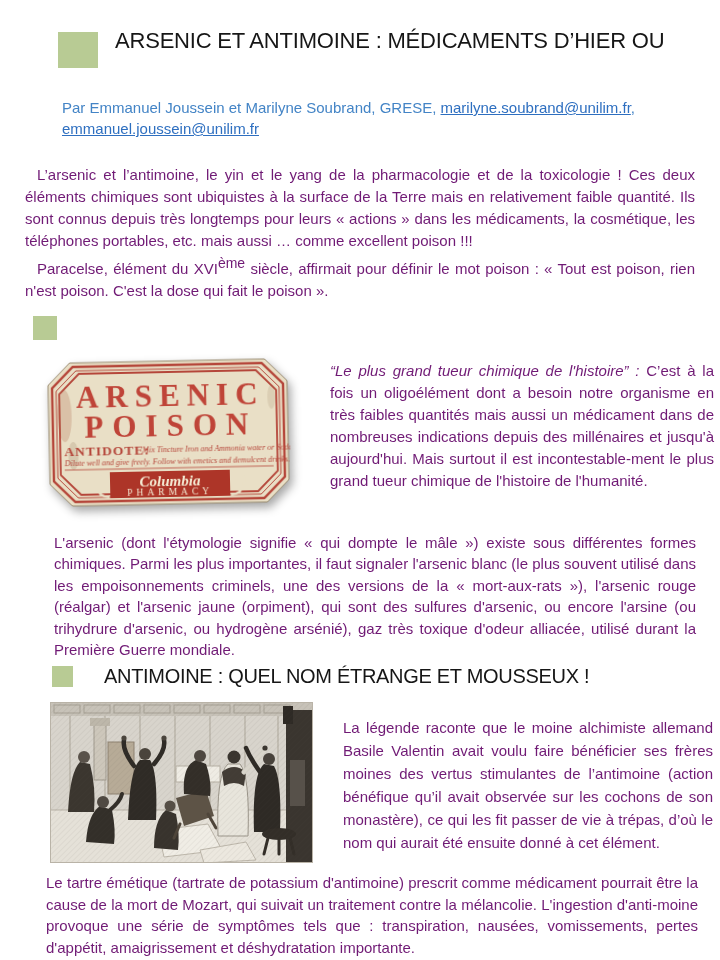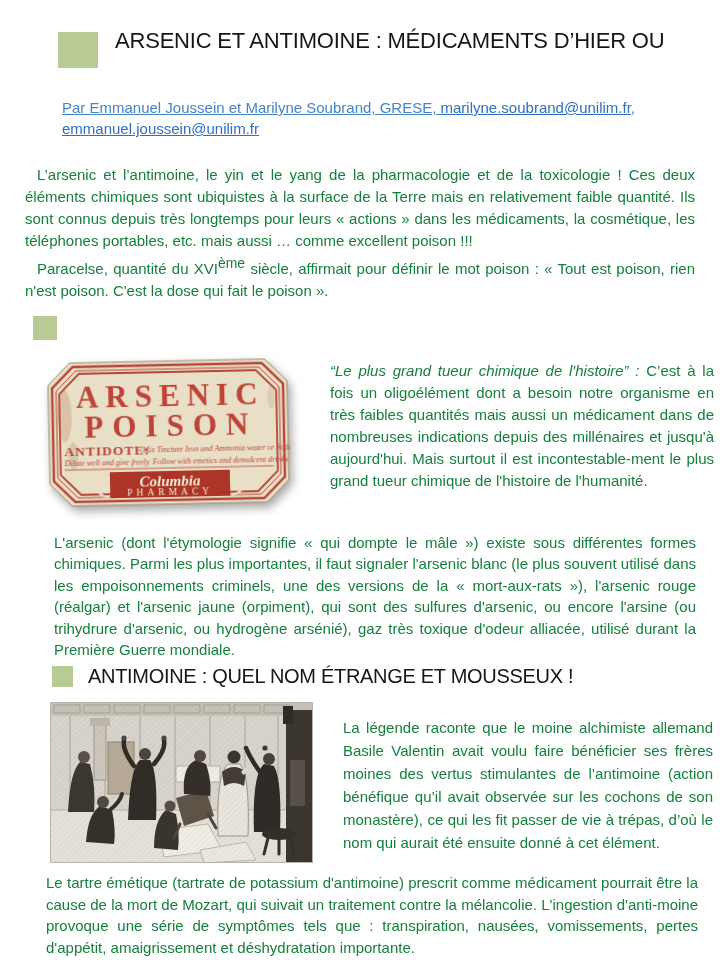--- a/index.html
+++ b/index.html
@@ -6,23 +6,23 @@
   .page{
     position:relative;width:720px;height:960px;background:#ffffff;overflow:hidden;
     font-family:"Liberation Sans",sans-serif;color:#1a1a1a;
   }
   .abs{position:absolute;}
   .marker{background:#b8cb94;}
   .title{
     font-size:22px;line-height:30px;letter-spacing:-0.2px;color:#161616;
   }
   .title span{display:block;}
-  .byline{font-size:15px;line-height:21px;color:#4384c6;text-decoration:underline;}
+  .byline{font-size:15px;line-height:21px;color:#4384c6;}
   .byline a{color:#2e6fc0;text-decoration:underline;}
-  .body-text{font-size:15px;line-height:22px;text-align:justify;color:#15803d;margin:0;}
+  .body-text{font-size:15px;line-height:22px;text-align:justify;color:#701a75;margin:0;}
   .indent{text-indent:12px;}
   .heading{font-size:20px;line-height:24px;white-space:nowrap;letter-spacing:-0.3px;color:#161616;}
   sup{font-size:14px;}
   .quote em{}
   .label-svg{filter:drop-shadow(3px 5px 5px rgba(0,0,0,0.35));transform:rotate(-1.2deg);}
   .serif-t{font-family:"Liberation Serif",serif;}
 </style>
 </head>
 <body>
 
@@ -32,21 +32,21 @@
   <div class="abs title" style="left:115px;top:26px;width:560px;">
     <span>ARSENIC ET ANTIMOINE : MÉDICAMENTS D’HIER OU</span>
   </div>
 
   <div class="abs byline" style="left:62px;top:97px;width:605px;">
     <span>Par Emmanuel Joussein et Marilyne Soubrand, GRESE,  </span><a href="#">marilyne.soubrand@unilim.fr</a><span>, </span><a href="#">emmanuel.joussein@unilim.fr</a>
   </div>
 
   <div class="abs" style="left:25px;top:164px;width:670px;">
     <p class="body-text indent">L’arsenic et l’antimoine, le yin et le yang de la pharmacologie et de la toxicologie ! Ces deux éléments chimiques sont ubiquistes à la surface de la Terre mais en relativement faible quantité. Ils sont connus depuis très longtemps pour leurs « actions » dans les médicaments, la cosmétique, les téléphones portables, etc. mais aussi … comme excellent poison !!!</p>
-    <p class="body-text indent"><span>Paracelse, quantité du XVI</span><sup>ème</sup><span> siècle, affirmait pour définir le mot poison : « Tout est poison, rien n'est poison. C'est la dose qui fait le poison ».</span></p>
+    <p class="body-text indent"><span>Paracelse, élément du XVI</span><sup>ème</sup><span> siècle, affirmait pour définir le mot poison : « Tout est poison, rien n'est poison. C'est la dose qui fait le poison ».</span></p>
   </div>
 
   <div class="abs marker" style="left:33px;top:316px;width:24px;height:24px;"></div>
 
   <svg class="abs label-svg" style="left:47px;top:359px;" width="243" height="147" viewBox="0 0 243 147">
     <polygon points="24,2 219,2 241,24 241,123 219,145 24,145 2,123 2,24" fill="#e9dfc6" stroke="#9b8d72" stroke-width="1"></polygon>
     <polygon points="27,6 216,6 237,27 237,120 216,141 27,141 6,120 6,27" fill="none" stroke="#b5463a" stroke-width="2.4"></polygon>
     <polygon points="30,10 213,10 233,30 233,117 213,137 30,137 10,117 10,30" fill="none" stroke="#b5463a" stroke-width="1"></polygon>
     <polygon points="33,13 210,13 230,33 230,114 210,134 33,134 13,114 13,33" fill="none" stroke="#b5463a" stroke-width="1.8"></polygon>
     <ellipse cx="18" cy="55" rx="7" ry="26" fill="#a2553c" opacity="0.22"></ellipse>
@@ -63,21 +63,21 @@
     <path d="M184,113 q15,1 12,13 q-2,10 -13,11" fill="none" stroke="#e9dfc6" stroke-width="2.2"></path>
     <text x="122" y="127" text-anchor="middle" class="serif-t" font-size="15" font-style="italic" font-weight="bold" fill="#f4ead3">Columbia</text>
     <text x="122" y="136" text-anchor="middle" class="serif-t" font-size="9.5" letter-spacing="4" fill="#f4ead3">PHARMACY</text>
   </svg>
 
   <p class="abs body-text quote" style="left:330px;top:360px;width:384px;line-height:22px;"><em>“Le plus grand tueur chimique de l'histoire” : </em><span>C’est à la fois un oligoélément dont a besoin notre organisme en très faibles quantités mais aussi un médicament dans de nombreuses indications depuis des millénaires et jusqu'à aujourd'hui. Mais surtout il est incontestable-ment le plus grand tueur chimique de l'histoire de l'humanité.</span></p>
 
   <p class="abs body-text" style="left:54px;top:532px;width:642px;line-height:21.4px;">L'arsenic (dont l'étymologie signifie « qui dompte le mâle ») existe sous différentes formes chimiques. Parmi les plus importantes, il faut signaler l'arsenic blanc (le plus souvent utilisé dans les empoisonnements criminels, une des versions de la « mort-aux-rats »), l'arsenic rouge (réalgar) et l'arsenic jaune (orpiment), qui sont des sulfures d'arsenic, ou encore l'arsine (ou trihydrure d'arsenic, ou hydrogène arsénié), gaz très toxique d'odeur alliacée, utilisé durant la Première Guerre mondiale.</p>
 
   <div class="abs marker" style="left:52px;top:666px;width:21px;height:21px;"></div>
-  <div class="abs heading" style="left:88px;top:664px;">ANTIMOINE : QUEL NOM ÉTRANGE ET MOUSSEUX !</div>
+  <div class="abs heading" style="left:104px;top:664px;">ANTIMOINE : QUEL NOM ÉTRANGE ET MOUSSEUX !</div>
 
   <svg class="abs" style="left:50px;top:702px;" width="263" height="161" viewBox="0 0 263 161">
     <defs>
       <pattern id="hatch" width="4" height="4" patternUnits="userSpaceOnUse" patternTransform="rotate(45)">
         <line x1="0" y1="0" x2="0" y2="4" stroke="#57514a" stroke-width="0.6"></line>
       </pattern>
     </defs>
     <rect width="263" height="161" fill="#d8d4cc"></rect>
     <rect x="0" y="0" width="263" height="14" fill="#c7c2b8"></rect>
     <g fill="none" stroke="#a59f93" stroke-width="1">

